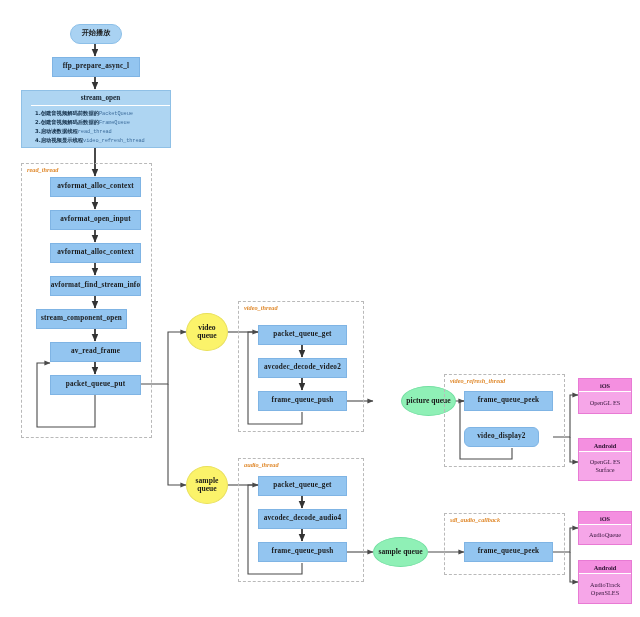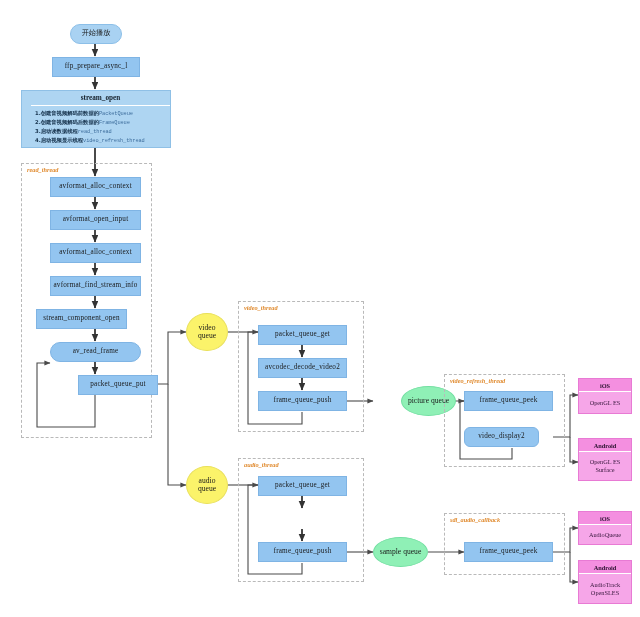--- a/index.html
+++ b/index.html
@@ -3,21 +3,21 @@
 <meta charset="utf-8">
 <style>
   html,body{margin:0;padding:0;background:#ffffff;}
   body{width:640px;height:617px;position:relative;
        font-family:"Liberation Serif","DejaVu Serif",serif;}
   #canvas{position:absolute;left:0;top:0;width:640px;height:617px;}
 
   
   .node{position:absolute;box-sizing:border-box;display:flex;
         align-items:center;justify-content:center;text-align:right;
-        font-weight:normal;color:#1a1a1a;line-height:1.1;}
+        font-weight:bold;color:#1a1a1a;line-height:1.1;}
 
   .blue{background:#93c5f0;border:1px solid #7fb4e4;font-size:7.2px;
         letter-spacing:.2px;}
   .ell-yellow{background:#fbf36a;border:1px solid #e9e05a;border-radius:50%;
         font-size:7.6px;flex-direction:column;}
   .ell-green{background:#8ff0b6;border:1px solid #74dfa2;border-radius:50%;
         font-size:7.6px;}
   .rounded{background:#a9d2f2;border:1px solid #8cbfe8;border-radius:10px;
         font-size:7.2px;}
 
@@ -143,45 +143,46 @@
 
   <div class="group g-gray" style="left:21px;top:163px;width:131px;height:275px;">
     <span class="g-label">read_thread</span>
   </div>
 
   <div class="node blue" style="left:50px;top:177px;width:91px;height:20px;">avformat_alloc_context</div>
   <div class="node blue" style="left:50px;top:210px;width:91px;height:20px;">avformat_open_input</div>
   <div class="node blue" style="left:50px;top:243px;width:91px;height:20px;">avformat_alloc_context</div>
   <div class="node blue" style="left:50px;top:276px;width:91px;height:20px;">avformat_find_stream_info</div>
   <div class="node blue" style="left:36px;top:309px;width:91px;height:20px;">stream_component_open</div>
-  <div class="node blue" style="left:50px;top:342px;width:91px;height:20px;border-radius:10px;">av_read_frame</div>
-  <div class="node blue" style="left:50px;top:375px;width:80px;height:20px;margin-left:28px;">packet_queue_put</div>
+  <div class="node blue" style="left:50px;top:342px;width:91px;height:20px;">av_read_frame</div>
+  <div class="node blue" style="left:50px;top:375px;width:91px;height:20px;">packet_queue_put</div>
 
   <div class="node ell-yellow" style="left:186px;top:313px;width:42px;height:38px;">
     <span>video</span>
     <span>queue</span>
   </div>
   <div class="node ell-yellow" style="left:186px;top:466px;width:42px;height:38px;">
-    <span>audio</span>
+    <span>sample</span>
     <span>queue</span>
   </div>
   <div class="node ell-green" style="left:373px;top:386px;width:55px;height:30px;margin-left:28px;">picture queue</div>
   <div class="node ell-green" style="left:373px;top:537px;width:55px;height:30px;">sample queue</div>
 
   <div class="group g-gray" style="left:238px;top:301px;width:126px;height:131px;">
     <span class="g-label">video_thread</span>
   </div>
   <div class="node blue" style="left:258px;top:325px;width:89px;height:20px;">packet_queue_get</div>
   <div class="node blue" style="left:258px;top:358px;width:89px;height:20px;">avcodec_decode_video2</div>
   <div class="node blue" style="left:258px;top:391px;width:89px;height:20px;">frame_queue_push</div>
 
   <div class="group g-gray" style="left:238px;top:458px;width:126px;height:124px;">
     <span class="g-label">audio_thread</span>
   </div>
   <div class="node blue" style="left:258px;top:476px;width:89px;height:20px;">packet_queue_get</div>
+  <div class="node blue" style="left:258px;top:509px;width:89px;height:20px;">avcodec_decode_audio4</div>
   <div class="node blue" style="left:258px;top:542px;width:89px;height:20px;">frame_queue_push</div>
 
   <div class="group g-gray" style="left:444px;top:374px;width:121px;height:93px;">
     <span class="g-label">video_refresh_thread</span>
   </div>
   <div class="node blue" style="left:464px;top:391px;width:89px;height:20px;">frame_queue_peek</div>
   <div class="node blue" style="left:464px;top:427px;width:75px;height:20px;border-radius:6px;">video_display2</div>
 
   <div class="group g-gray" style="left:444px;top:513px;width:121px;height:62px;">
     <span class="g-label">sdl_audio_callback</span>

